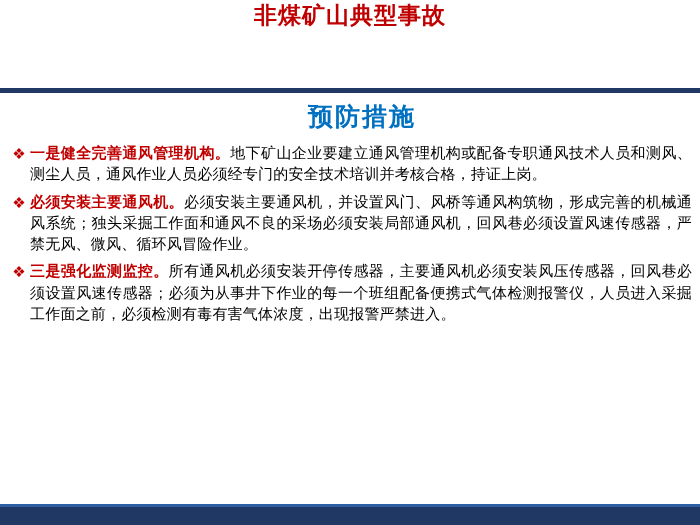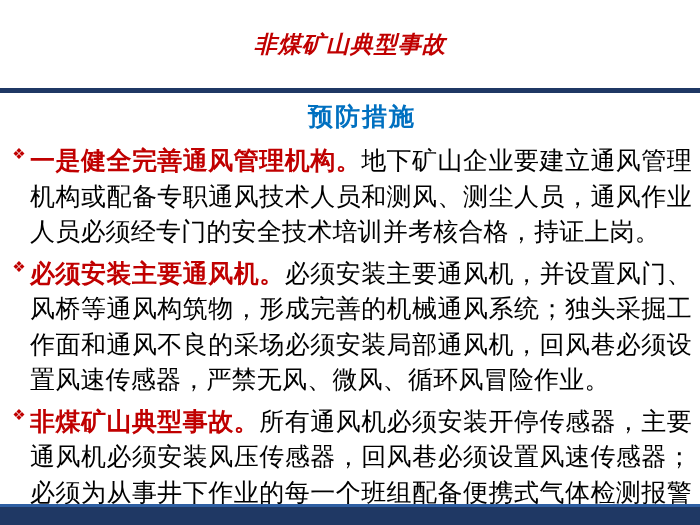--- a/index.html
+++ b/index.html
@@ -21,23 +21,21 @@
     background: #ffffff;
   }
   
   .title-bar {
     position: absolute;
     top: 0;
     left: 0;
     width: 700px;
     height: 88px;
     display: flex;
-    align-items: center;
     justify-content: center;
-    font-style: italic;
   }
   .slide-title {
     font-family: "Liberation Sans", "DejaVu Sans", sans-serif;
     font-weight: bold;
     font-size: 23px;
     color: #c00000;
     letter-spacing: 1px;
   }
   
   .divider {
@@ -80,21 +78,21 @@
     flex: 0 0 auto;
     width: 22px;
     padding-top: 4px;
     text-align: center;
     color: #c00000;
     font-size: 15px;
     line-height: 1;
   }
   .bullet-text {
     flex: 1 1 auto;
-    font-size: 25px;
+    font-size: 15px;
     line-height: 1.42;
     color: #000000;
     text-align: justify;
     text-justify: inter-ideograph;
     letter-spacing: 0.2px;
   }
   .lead {
     color: #c00000;
     font-weight: bold;
   }
@@ -143,21 +141,21 @@
     <div class="bullet-item">
       <div class="bullet-marker">❖</div>
       <div class="bullet-text">
         <span class="lead">必须安装主要通风机。</span><span>必须安装主要通风机，并设置风门、风桥等通风构筑物，形成完善的机械通风系统；独头采掘工作面和通风不良的采场必须安装局部通风机，回风巷必须设置风速传感器，严禁无风、微风、循环风冒险作业。</span>
       </div>
     </div>
 
     <div class="bullet-item">
       <div class="bullet-marker">❖</div>
       <div class="bullet-text">
-        <span class="lead">非煤矿山典型事故。</span><span>所有通风机必须安装开停传感器，主要通风机必须安装风压传感器，回风巷必须设置风速传感器；必须为从事井下作业的每一个班组配备便携式气体检测报警仪，人员进入采掘工作面之前，必须检测有毒有害气体浓度，出现报警严禁进入。</span>
+        <span class="lead">三是强化监测监控。</span><span>所有通风机必须安装开停传感器，主要通风机必须安装风压传感器，回风巷必须设置风速传感器；必须为从事井下作业的每一个班组配备便携式气体检测报警仪，人员进入采掘工作面之前，必须检测有毒有害气体浓度，出现报警严禁进入。</span>
       </div>
     </div>
 
   </div>
 
   <div class="bottom-bar-inner"></div>
   <div class="bottom-bar"></div>
 
 </div>
 

